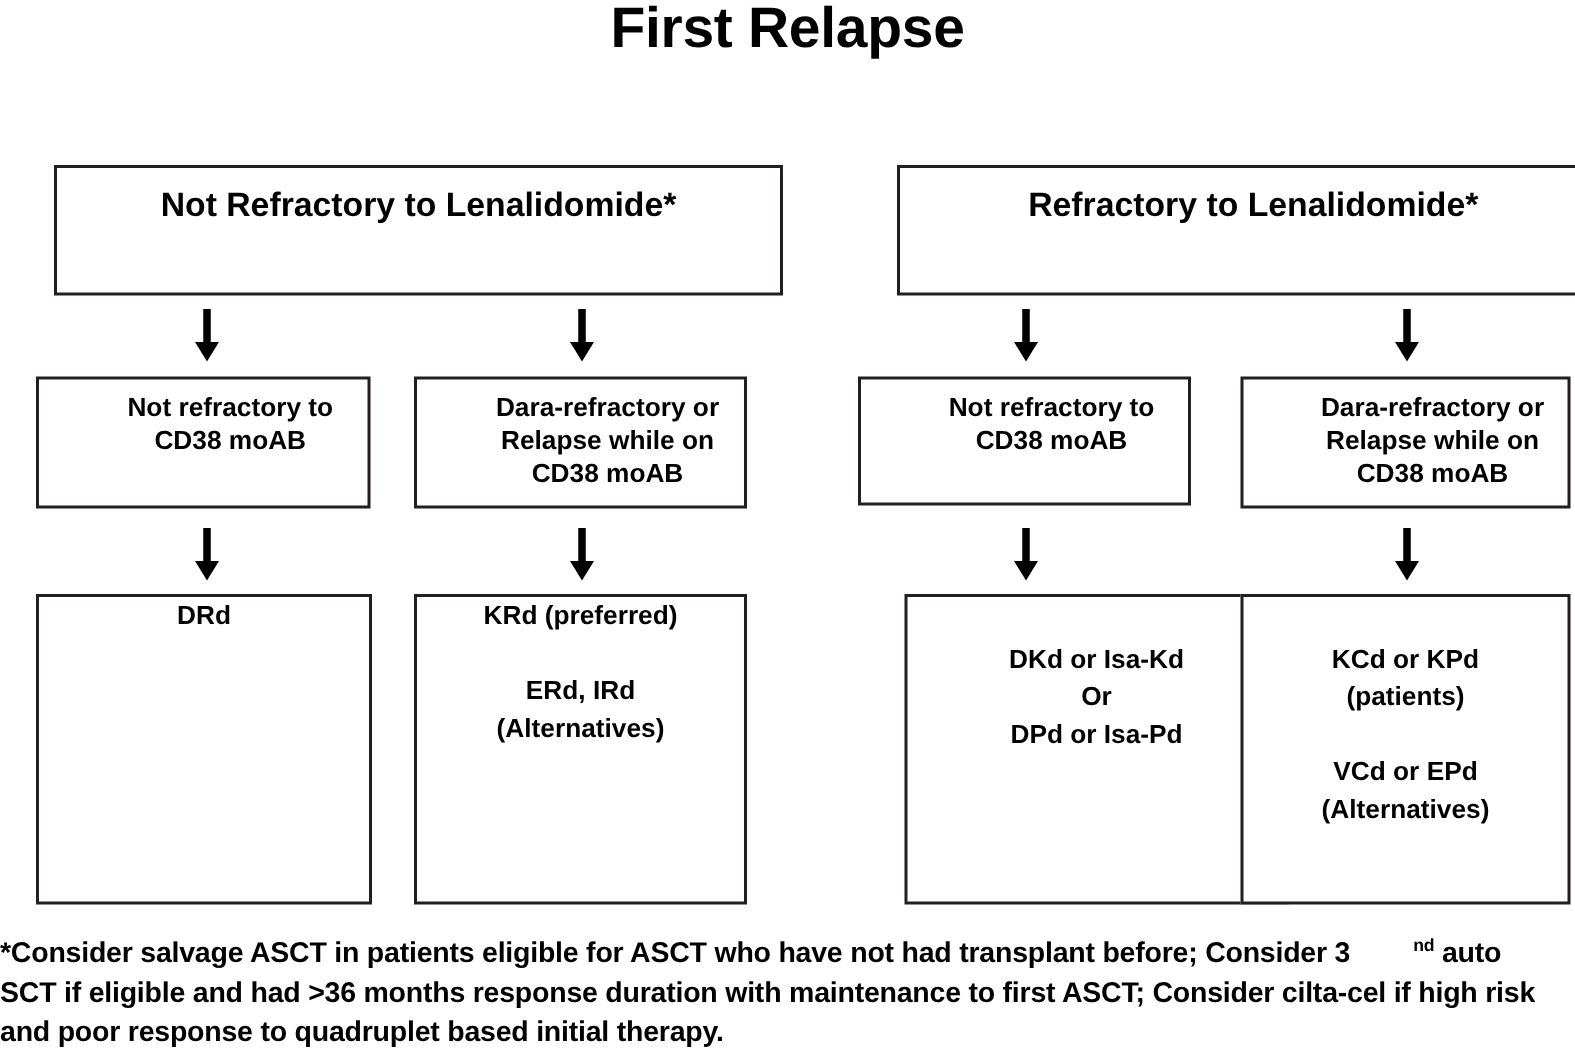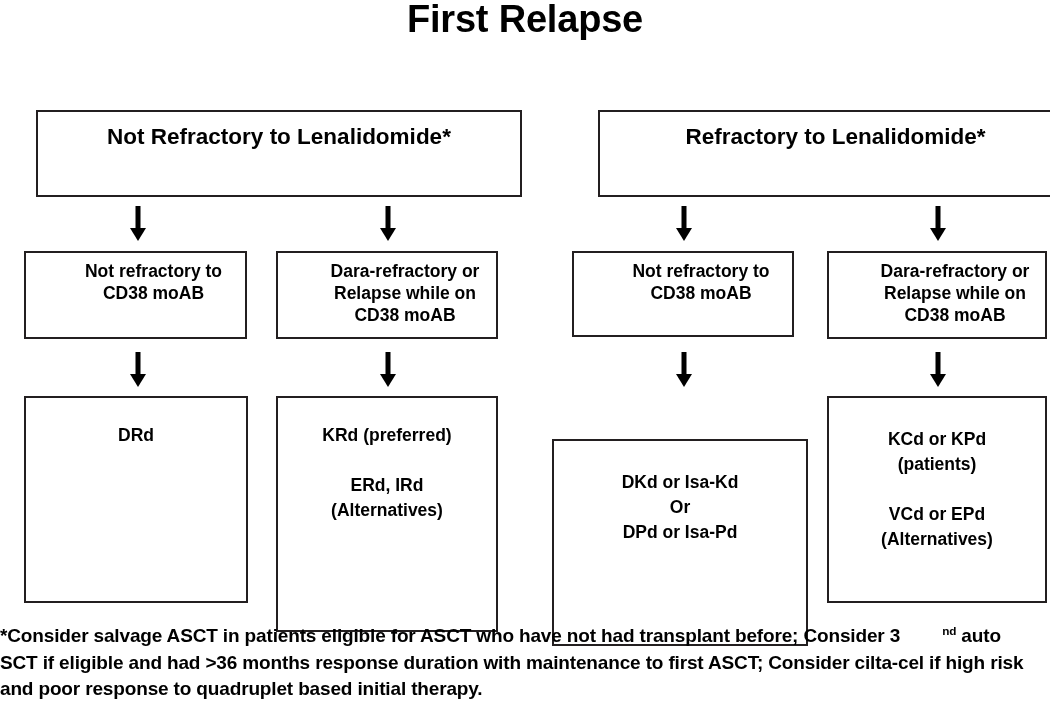--- a/index.html
+++ b/index.html
@@ -74,27 +74,27 @@
   #box-cd38-1 { left: 24px;  top: 251px; width: 223px; height: 88px; }
   #box-cd38-2 { left: 276px; top: 251px; width: 222px; height: 88px; }
   #box-cd38-3 { left: 572px; top: 251px; width: 222px; height: 86px; }
   #box-cd38-4 { left: 827px; top: 251px; width: 220px; height: 88px; }
 
   
   .regimen {
     font-size: 17.5px;
     line-height: 25px;
   }
-  .regimen .txt { padding-top: 25px; }
+  .regimen .txt { }
   #box-rx-3 .txt { padding-top: 29px; }
   #box-rx-4 .txt { padding-top: 29px; }
 
   #box-rx-1 { left: 24px;  top: 396px; width: 224px; height: 207px; }
-  #box-rx-2 { left: 276px; top: 396px; width: 222px; height: 236px; }
-  #box-rx-3 { left: 552px; top: 396px; width: 256px; height: 207px; margin-top: 43px; }
+  #box-rx-2 { left: 276px; top: 396px; width: 222px; height: 207px; }
+  #box-rx-3 { left: 603px; top: 396px; width: 256px; height: 207px; }
   #box-rx-4 { left: 827px; top: 396px; width: 220px; height: 207px; }
 
   
   .arrow {
     position: absolute;
     width: 22px;
     height: 36px;
   }
   .arrow svg { display: block; }
 

